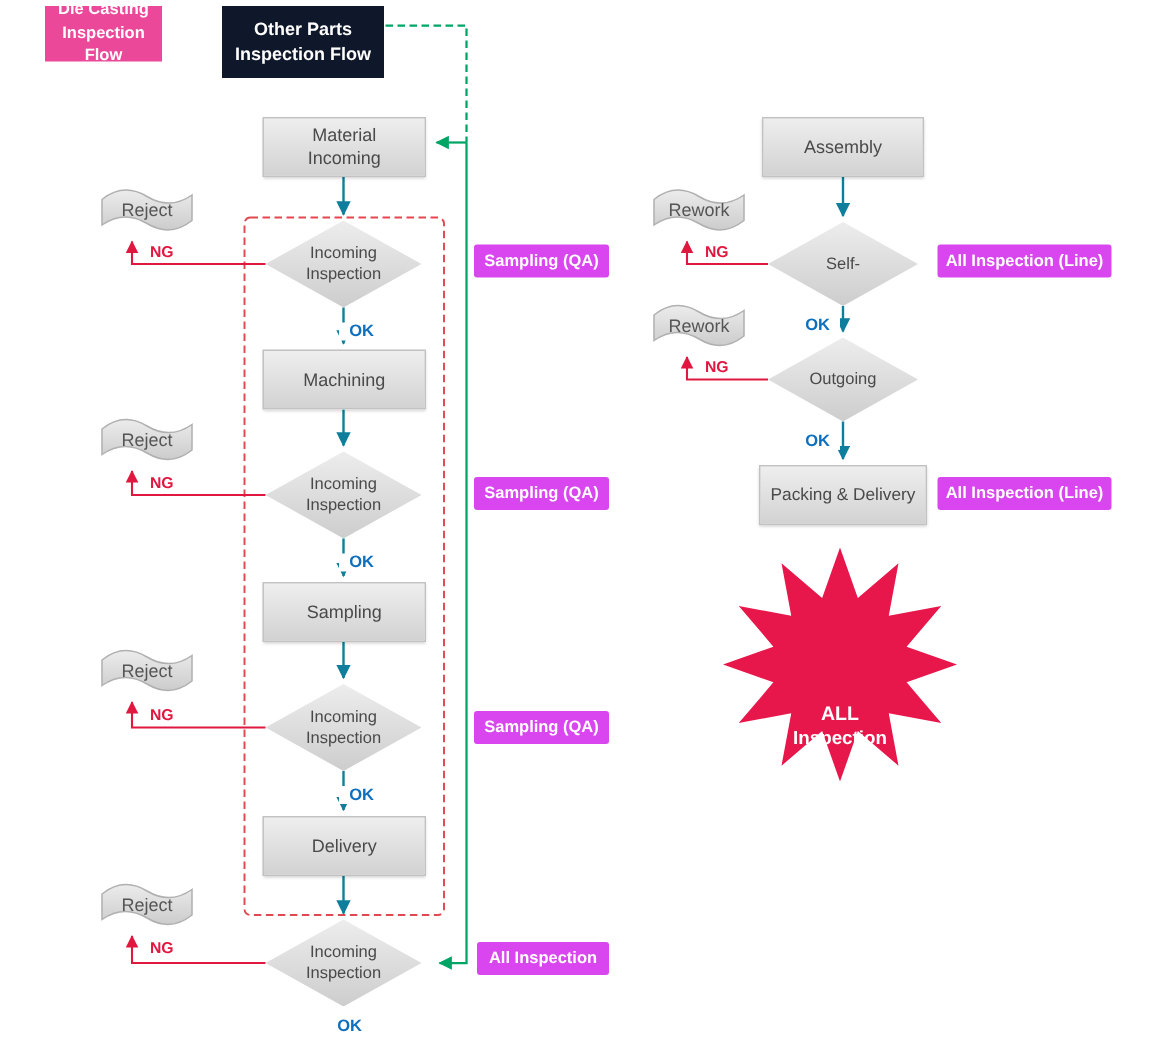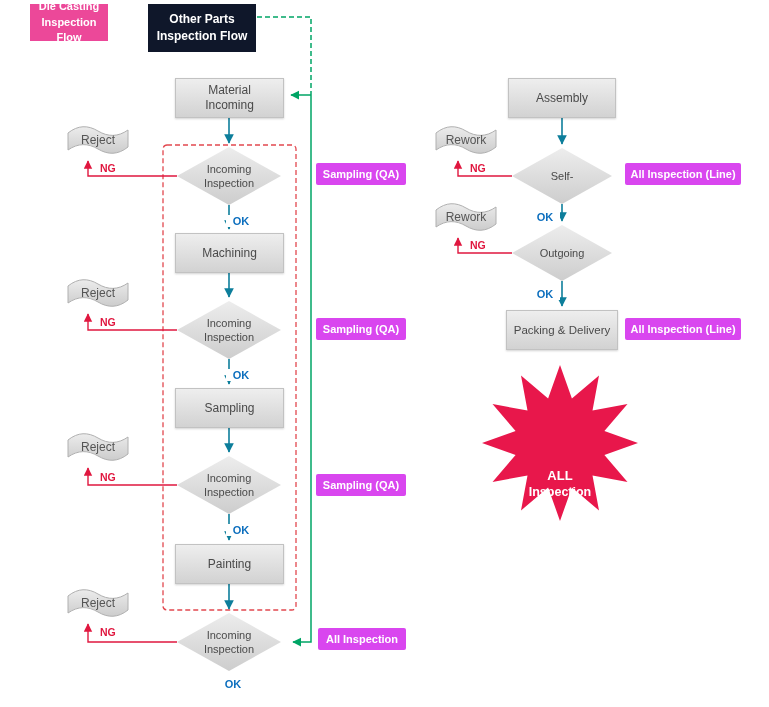--- a/index.html
+++ b/index.html
@@ -117,21 +117,21 @@
   <div class="box" style="left:175px;top:78px;width:109px;height:40px">
     <span>Material Incoming</span>
     </div>
   <div class="box" style="left:175px;top:233px;width:109px;height:40px">
     <span>Machining</span>
     </div>
   <div class="box" style="left:175px;top:388px;width:109px;height:40px">
     <span>Sampling</span>
     </div>
   <div class="box" style="left:175px;top:544px;width:109px;height:40px">
-    <span>Painting</span>
+    <span>Delivery</span>
     </div>
 
   <div class="diamond" style="left:177px;top:147px;width:104px;height:58px">
     <span>Incoming Inspection</span>
     </div>
   <div class="diamond" style="left:177px;top:301px;width:104px;height:58px">
     <span>Incoming Inspection</span>
     </div>
   <div class="diamond" style="left:177px;top:456px;width:104px;height:58px">
     <span>Incoming Inspection</span>

